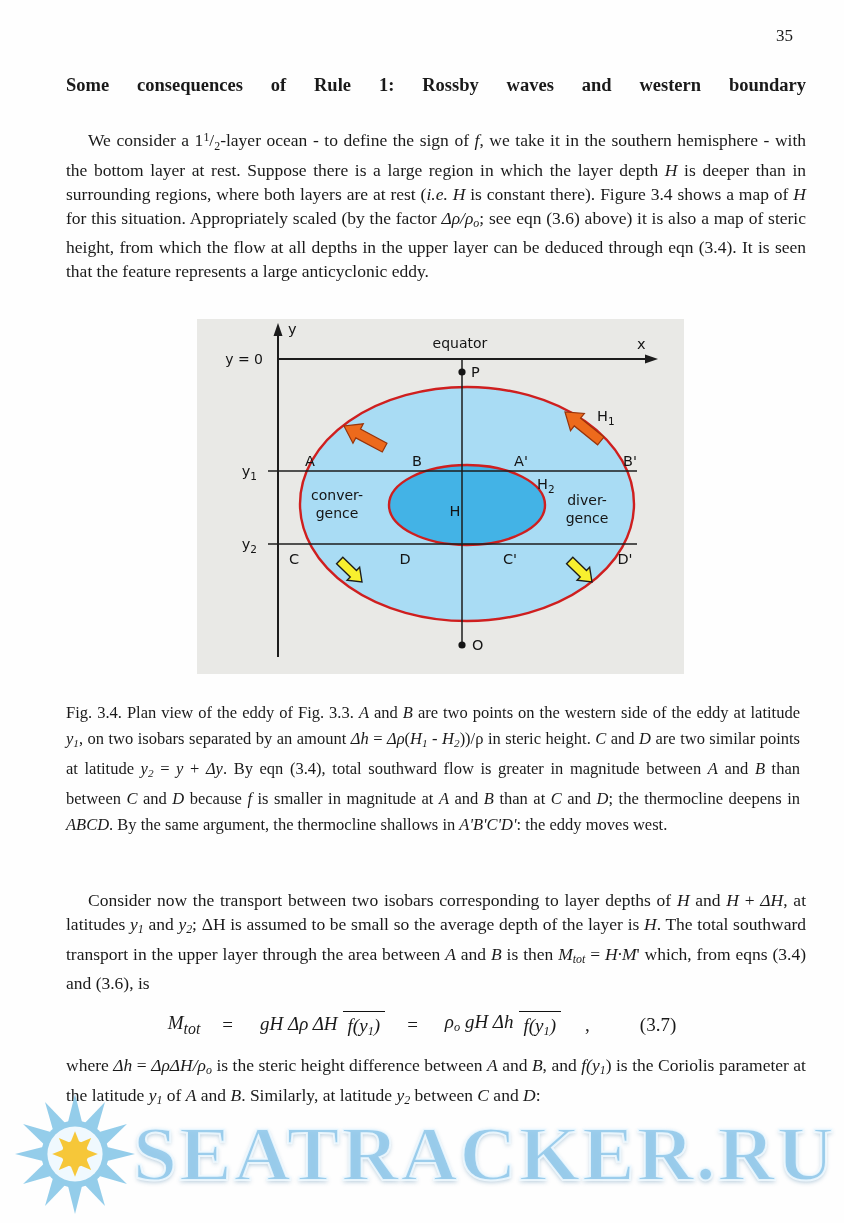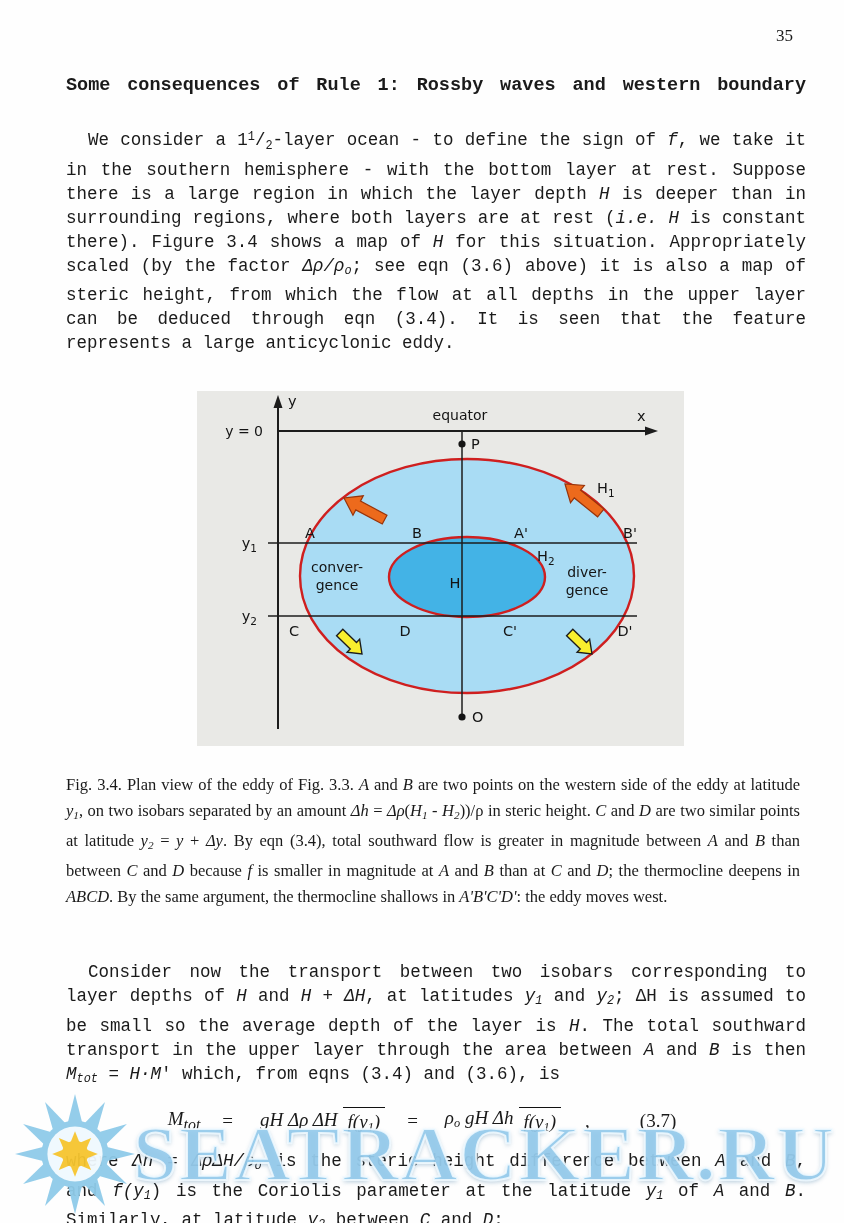--- a/index.html
+++ b/index.html
@@ -10,24 +10,24 @@
     color:#1a1a1a; background:#fefefe;
   }
   .running-head {
     display:flex; justify-content:flex-end; align-items:baseline;
     gap:34px; padding:26px 51px 0 0; font-size:17px;
   }
   .running-title { font-style:italic; }
   .heading {
     margin:26px 38px 0 66px; font-size:18.5px; font-weight:bold; line-height:27px;
   }
-  .heading .hl1 { display:block; text-align:justify; text-align-last:justify;font-family:Liberation Mono, monospace; }
+  .heading .hl1 { display:block; text-align:justify; text-align-last:justify; }
   .heading .hl2 { display:block; }
   .body-text {
-    margin:0 38px 0 66px; font-size:17.5px; line-height:24px; text-align:justify;font-family:Liberation Mono, monospace;
+    margin:0 38px 0 66px; font-size:17.5px; line-height:24px; text-align:justify;
   }
   .p1 { margin-top:26px; }
   .p2 { margin-top:50px; }
   .p3 { margin-top:14px; }
   .indent { text-indent:22px; }
   .i { font-style:italic; }
   .sub { font-size:0.68em; vertical-align:-0.28em; }
   .sup { font-size:0.68em; vertical-align:0.45em; }
   .figure-box {
     margin:36px 0 0 197px; width:487px; height:355px; background:#e9e9e6;

